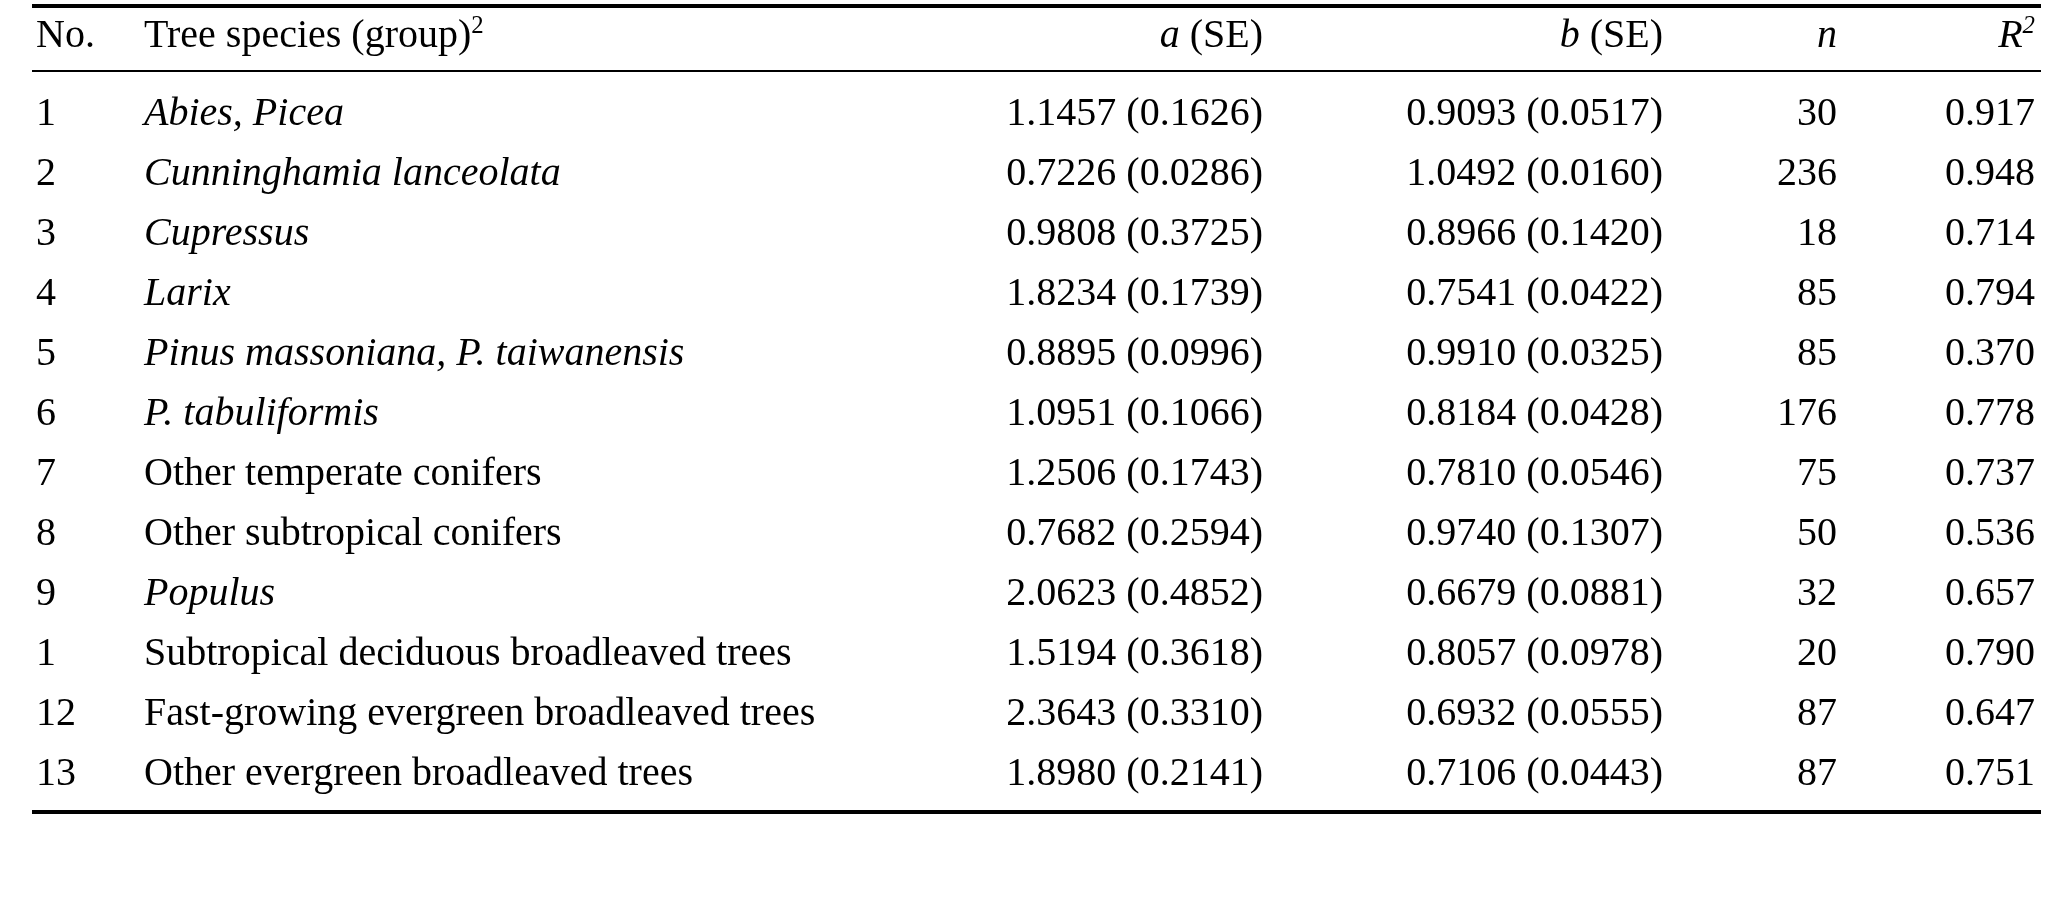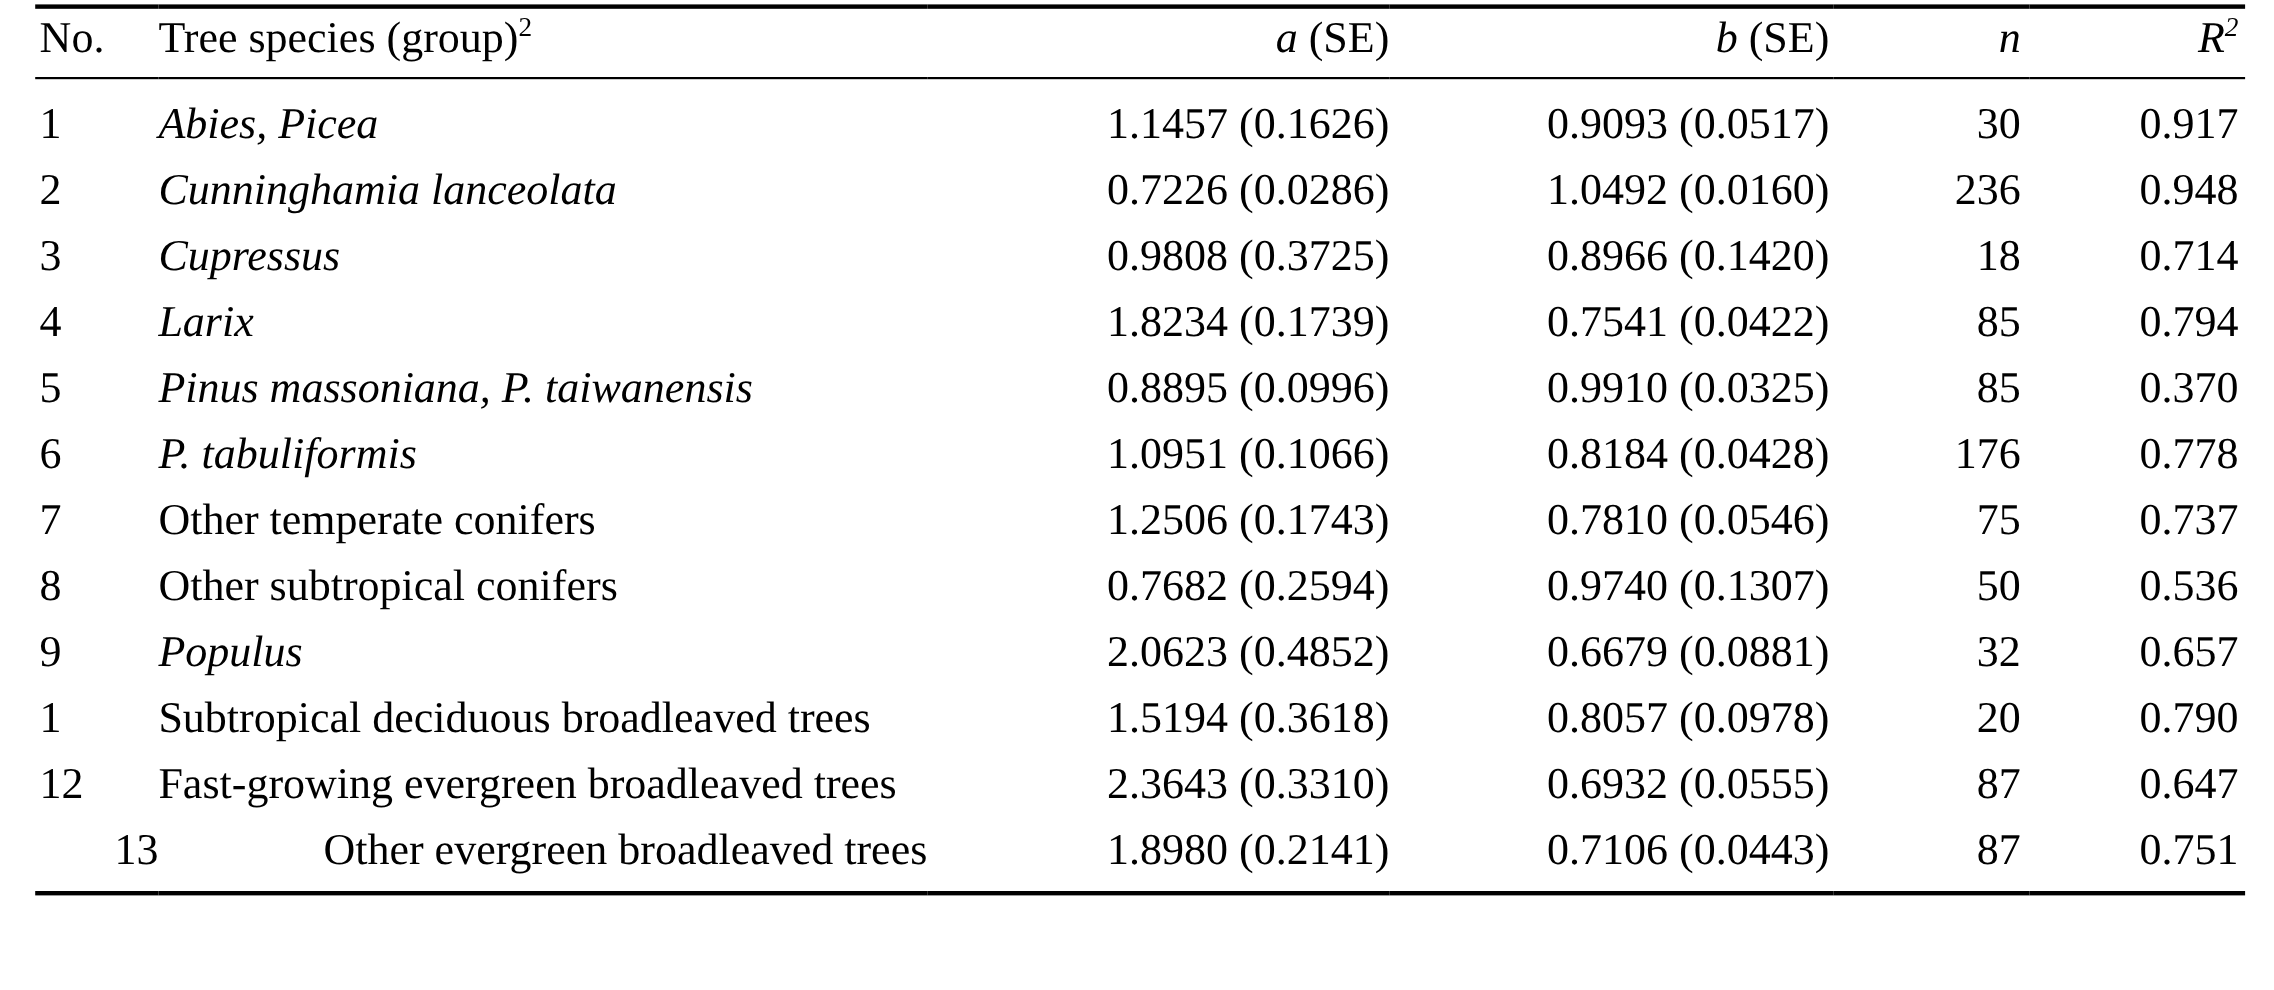--- a/index.html
+++ b/index.html
@@ -35,21 +35,20 @@
   table.data-table tbody tr td {
     padding: 10px 0 10px 0;
     vertical-align: baseline;
   }
   table.data-table tbody tr:first-child td {
     padding-top: 20px;
   }
   table.data-table tbody tr:last-child td {
     padding-bottom: 18px;
     border-bottom: 4px solid #000;
-    text-align: right;
   }
   
   .col-no     { text-align: left;  width: 108px; padding-left: 4px !important; }
   .col-name   { text-align: left; }
   .col-a      { text-align: right; width: 420px; margin-top: 28px; }
   .col-b      { text-align: right; width: 400px; padding-right: 4px !important; }
   .col-n      { text-align: right; width: 170px; padding-right: 8px !important; }
   .col-r2     { text-align: right; width: 190px; padding-right: 6px !important; }
 
   .ital { font-style: italic; }

